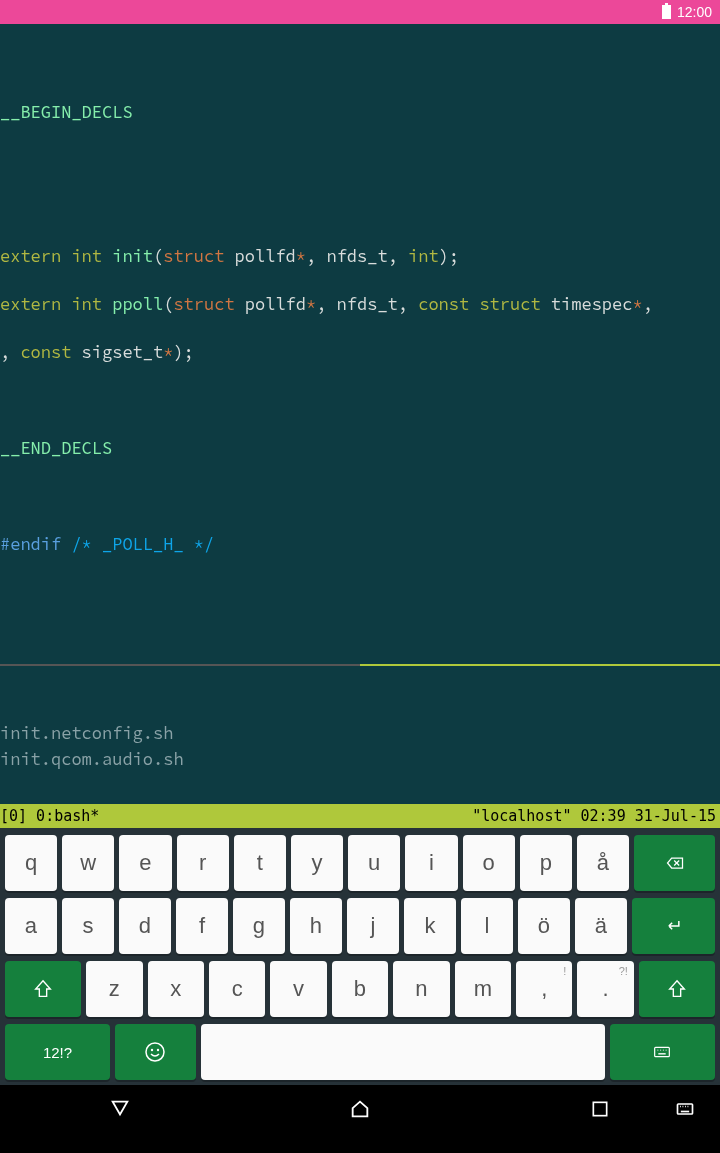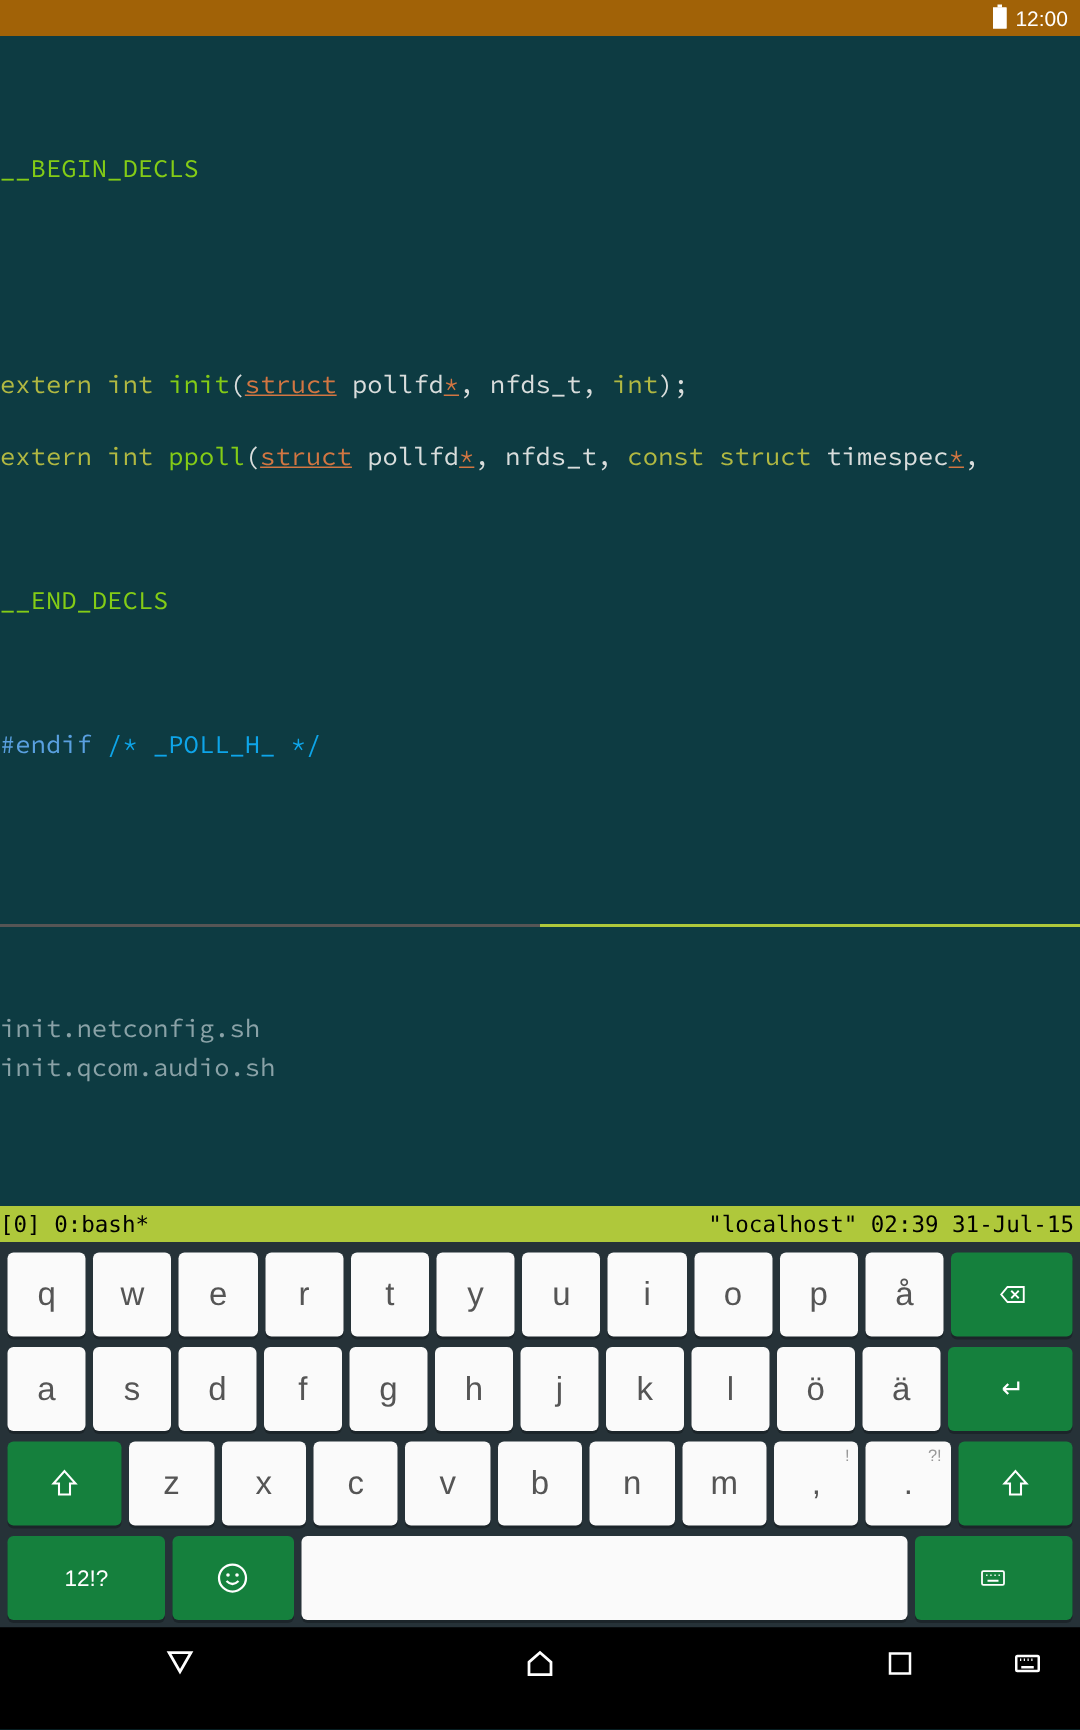--- a/index.html
+++ b/index.html
@@ -6,21 +6,21 @@
 body {
   width: 720px;
   height: 1153px;
   background: #000;
   font-family: monospace;
   overflow: hidden;
   position: relative;
 }
 .status-bar {
   height: 24px;
-  background: #a16207;
+  background: #ec4899;
   color: #fff;
   display: flex;
   justify-content: flex-end;
   align-items: center;
   padding: 0 8px;
   font-size: 14px;
   font-family: sans-serif;
 }
 .battery-icon {
   width: 9px;
@@ -46,23 +46,23 @@
   line-height: 24px;
   white-space: pre;
   height: 780px;
   overflow: hidden;
   font-family: "Source Code Pro", monospace;
 }
 .code-pane {
   padding: 4px 0 12px 0;
 }
 .code-pane span, .file-list span { white-space: pre; }
-.k-teal { color: #84cc16; }
+.k-teal { color: #86efac; }
 .k-yellow { color: #b1b842; }
-.k-orange { color: #d27642; text-decoration: underline; }
+.k-orange { color: #d27642; }
 .k-white { color: #d9dddc; }
 .k-cyan { color: #5aa0e0; }
 .k-gray { color: #0ea5e9; }
 
 .divider {
   height: 2px;
   background: linear-gradient(to right, #555 0%, #555 50%, #afc83b 50%, #afc83b 100%);
 }
 
 .file-list {
@@ -142,20 +142,21 @@
   <span>12:00</span>
 </div>
 
 <div class="terminal">
   <div class="code-pane">
 <div><span class="k-teal">__BEGIN_DECLS</span></div>
 <div>&nbsp;</div>
 <div>&nbsp;</div>
 <div><span class="k-yellow">extern</span><span class="k-yellow"> int </span><span class="k-teal">init</span><span class="k-white">(</span><span class="k-orange">struct</span><span class="k-white"> pollfd</span><span class="k-orange">*</span><span class="k-white">, nfds_t, </span><span class="k-yellow">int</span><span class="k-white">);</span></div>
 <div><span class="k-yellow">extern</span><span class="k-yellow"> int </span><span class="k-teal">ppoll</span><span class="k-white">(</span><span class="k-orange">struct</span><span class="k-white"> pollfd</span><span class="k-orange">*</span><span class="k-white">, nfds_t, </span><span class="k-yellow">const struct </span><span class="k-white">timespec</span><span class="k-orange">*</span><span class="k-white">,</span></div>
+<div><span class="k-white">, </span><span class="k-yellow">const </span><span class="k-white">sigset_t</span><span class="k-orange">*</span><span class="k-white">);</span></div>
 <div>&nbsp;</div>
 <div><span class="k-teal">__END_DECLS</span></div>
 <div>&nbsp;</div>
 <div><span class="k-cyan">#endif</span><span class="k-gray"> /* _POLL_H_ */</span></div>
   </div>
   <div class="divider"></div>
   <div class="file-list">
     <div class="col1" id="file-col1">
         <div>init.netconfig.sh</div>
         <div>init.qcom.audio.sh</div>

